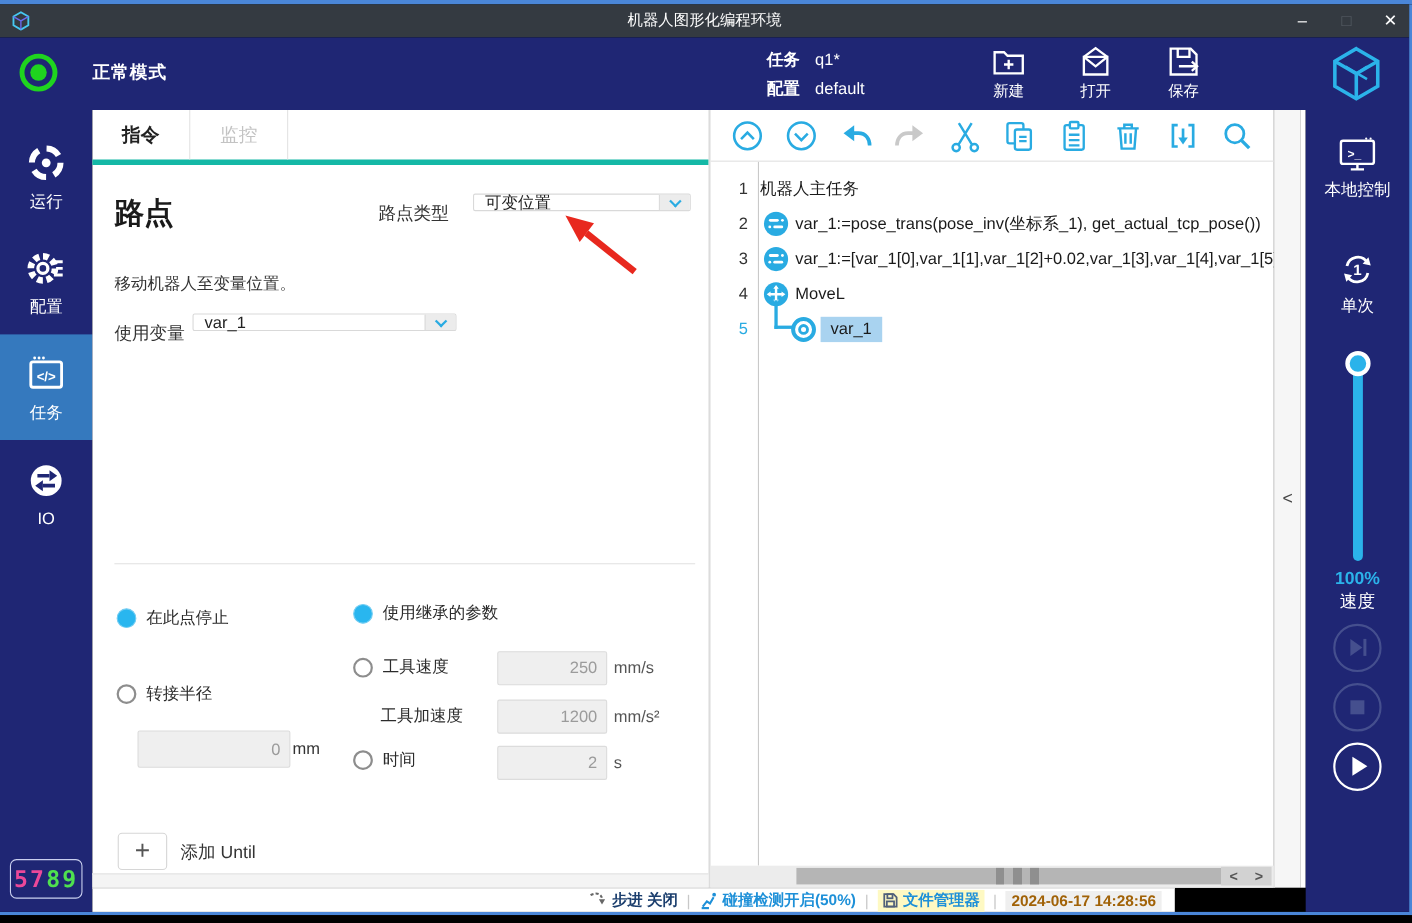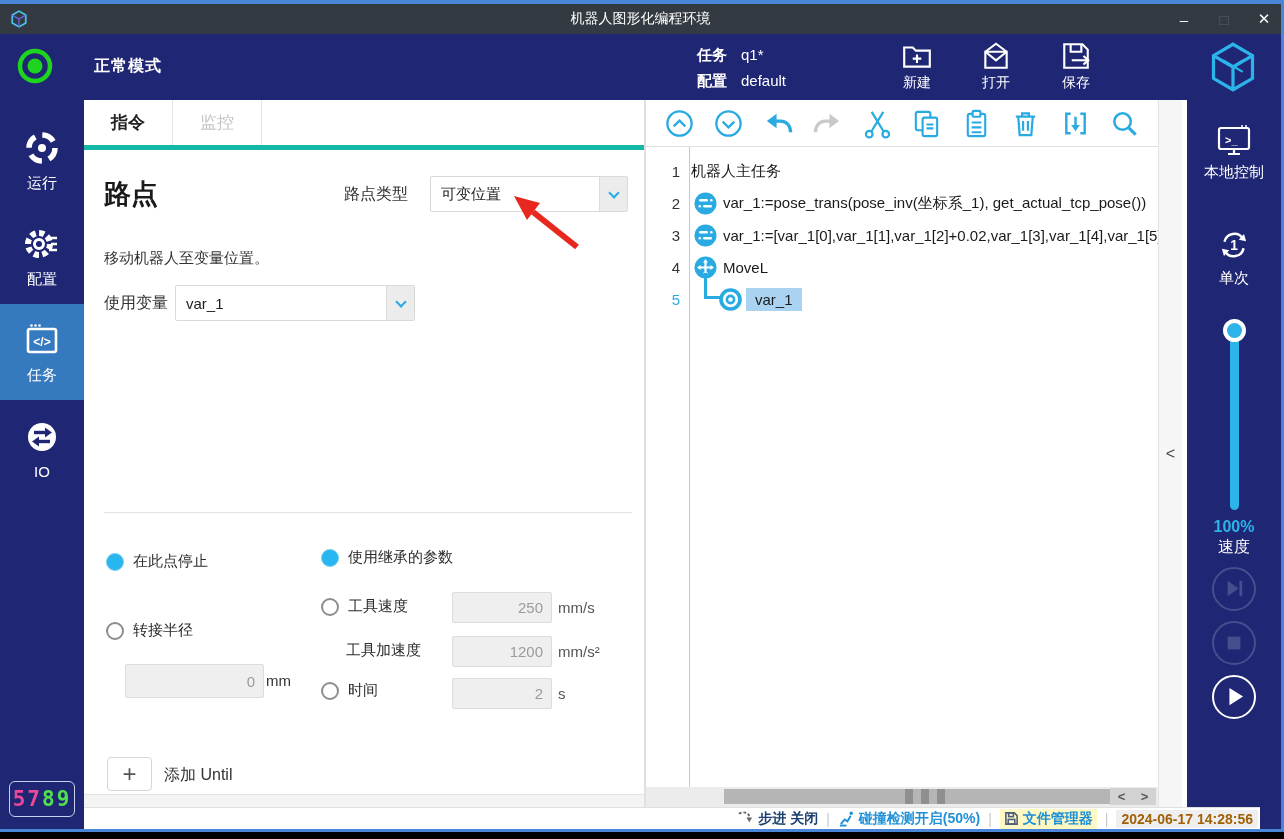--- a/index.html
+++ b/index.html
@@ -15,21 +15,21 @@
   .bottom-black { left:0; right:0; bottom:0; height:7px; background:#000; }
 
   .titlebar { left:0; right:3px; top:4px; height:30px; background:#343a41; display:flex; align-items:center; }
   .titlebar .logo { margin-left:10px; }
   .titlebar .title { position:absolute; left:0; right:0; text-align:center; color:#fff; font-size:14px; }
   .win-btns { position:absolute; right:8px; top:0; height:30px; display:flex; align-items:center; gap:22px; }
   .win-btn { color:#fff; font-size:15px; width:18px; text-align:center; cursor:default; }
   .win-btn.max { color:#5a6168; }
 
   .header { left:0; right:3px; top:34px; height:66px; background:#1f2674; color:#fff; }
-  .mode { position:absolute; left:16px; top:13px; display:flex; align-items:center; gap:40px; }
+  .mode { position:absolute; left:16px; top:13px; display:flex; align-items:center; gap:30px; }
   .mode-label { font-size:16px; font-weight:bold; letter-spacing:1px; }
   .hmeta { position:absolute; left:697px; top:8px; font-size:15px; line-height:26px; }
   .hmeta .row { display:flex; gap:14px; }
   .hmeta .k { font-weight:bold; }
   .hact { position:absolute; top:6px; width:62px; text-align:center; color:#fff; }
   .hact .lbl { font-size:14px; margin-top:2px; }
   .brand { position:absolute; right:22px; top:7px; }
 
   
   .leftbar { left:0; top:100px; bottom:10px; width:84px; background:#1f2674; }
@@ -42,21 +42,21 @@
 
   
   .main { left:84px; top:100px; width:561px; bottom:32px; background:#fff; border-right:1px solid #e0e0e0; }
   .tabbar { position:absolute; left:0; right:0; top:0; height:50px; border-bottom:5px solid #14b8a6; display:flex; }
   .tab { width:89px; display:flex; align-items:center; justify-content:center; font-size:17px; border-right:1px solid #e3e3e3; }
   .tab.active { color:#222; font-weight:bold; }
   .tab.inactive { color:#c3c3c3; }
   .h1 { font-size:27px; font-weight:bold; color:#1a1a1a; }
   .flabel { font-size:16px; color:#333; }
   .desc { font-size:15px; color:#333; }
-  .dropdown { border:1px solid #d9d9d9; background:#fff; height:36px; display:flex; align-items:center; border-radius:2px; }
+  .dropdown { border:1px solid #d9d9d9; background:#fff; height:16px; display:flex; align-items:center; border-radius:2px; }
   .dropdown .val { flex:1; padding:0 10px; font-size:15px; color:#222; white-space:nowrap; overflow:hidden; }
   .dropdown .dbtn { width:28px; align-self:stretch; background:#ececec; border-left:1px solid #dcdcdc; display:flex; align-items:center; justify-content:center; }
   .chev { width:8px; height:8px; border-left:2px solid #29abe2; border-bottom:2px solid #29abe2; transform:rotate(-45deg); margin-top:-3px; }
   .divider { border-top:1px solid #e3e3e3; }
   .radio-row { display:flex; align-items:center; gap:9px; }
   .radio { width:18px; height:18px; border-radius:50%; flex:0 0 18px; }
   .radio.on { background:#29b6ef; border:1px solid #74cdf2; }
   .radio.off { background:#fff; border:2px solid #8d8d8d; }
   .rlabel { font-size:15px; color:#2b2b2b; }
   .numinput { background:#efefef; border:1px solid #dcdcdc; border-radius:2px; display:flex; align-items:center; justify-content:flex-end; padding:0 8px; font-size:15px; color:#9b9b9b; }
@@ -92,21 +92,21 @@
   .rtool .lbl { font-size:15px; margin-top:5px; }
   .slider-track { position:absolute; left:43px; top:230px; width:9px; height:180px; background:#2bb3ea; border-radius:5px; }
   .slider-thumb { position:absolute; left:36px; top:219px; width:23px; height:23px; border-radius:50%; background:#2bb3ea; border:4px solid #fff; }
   .speed-pct { position:absolute; left:0; right:0; top:418px; text-align:center; color:#2bb3ea; font-size:16px; font-weight:bold; }
   .speed-lbl { position:absolute; left:0; right:0; top:437px; text-align:center; color:#fff; font-size:16px; }
   .tbtn { position:absolute; left:25px; width:44px; height:44px; border-radius:50%; display:flex; align-items:center; justify-content:center; }
   .tbtn.dim { border:2px solid #454f8e; }
   .tbtn.lit { border:2px solid #ffffff; }
 
   
-  .statusbar { left:84px; width:1176px; bottom:10px; height:22px; background:#fff; border-top:1px solid #e0e0e0; display:flex; align-items:center; justify-content:flex-end; gap:8px; font-size:14px; font-weight:bold; padding-right:2px; }
+  .statusbar { left:84px; width:984px; bottom:10px; height:22px; background:#fff; border-top:1px solid #e0e0e0; display:flex; align-items:center; justify-content:flex-end; gap:8px; font-size:14px; font-weight:bold; padding-right:12px; }
   .sb-step { color:#1c3f6e; display:flex; align-items:center; gap:4px; }
   .sb-sep { color:#c8c8c8; font-weight:normal; }
   .sb-coll { color:#1e90d8; display:flex; align-items:center; gap:4px; }
   .sb-fm { color:#1e90d8; background:#fef9c3; padding:1px 4px; display:flex; align-items:center; gap:4px; }
   .sb-time { color:#a16207; background:#efefef; padding:1px 5px; font-weight:bold; }
 
   .red-arrow-svg { left:84px; top:100px; pointer-events:none; }
   svg { display:block; }
 </style>
 </head>

